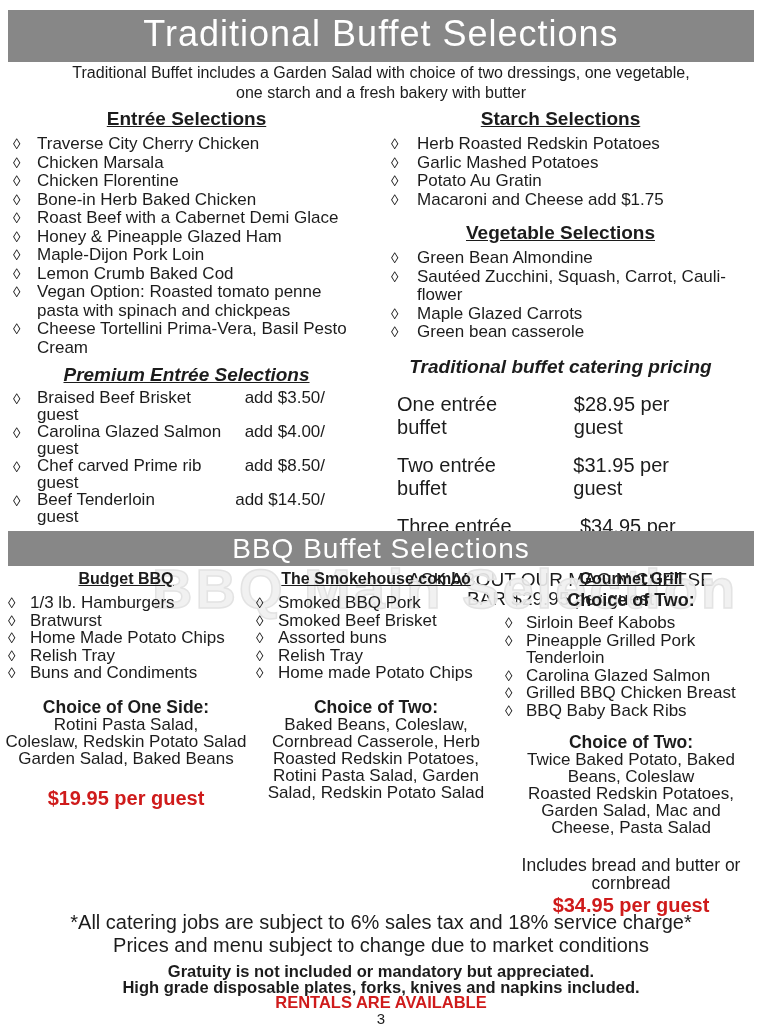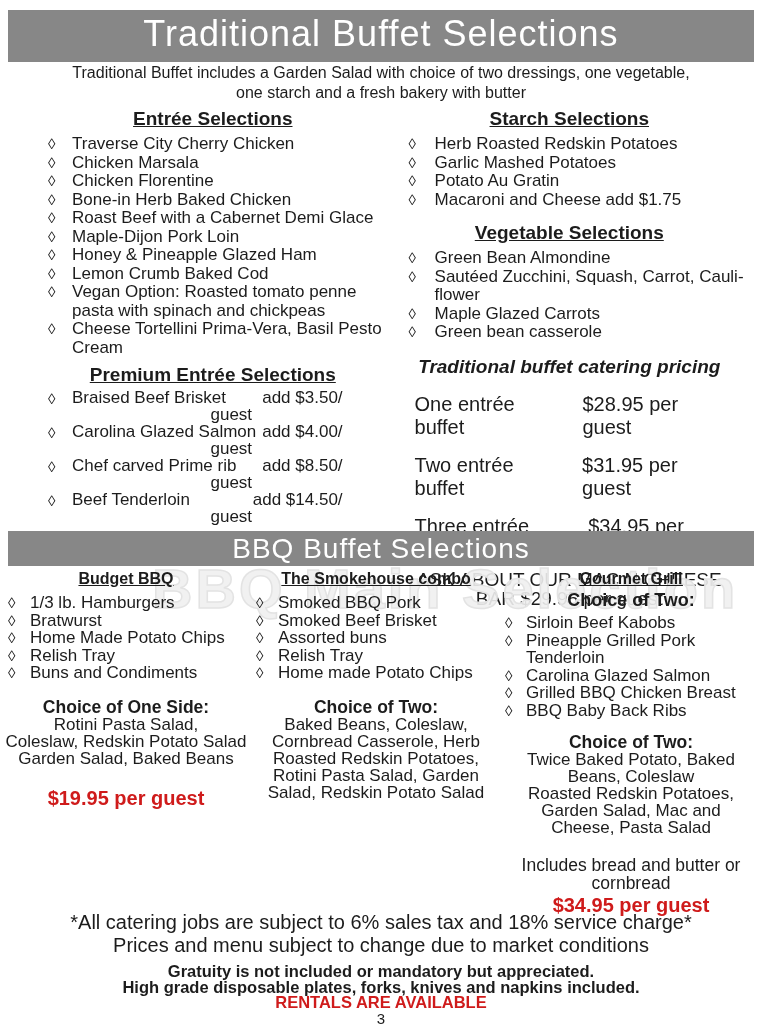--- a/index.html
+++ b/index.html
@@ -18,35 +18,35 @@
     background: #878787; color: #ffffff;
     text-align: center; font-weight: normal;
   }
   .banner1 { top: 10px; height: 52px; font-size: 36px; line-height: 48px; letter-spacing: 1px; }
   .banner2 { top: 531px; height: 35px; font-size: 28px; line-height: 35px; letter-spacing: 1px; z-index: 2; }
   .subtitle {
     position: absolute; top: 63px; left: 30px; right: 30px;
     text-align: center; font-size: 16px; line-height: 1.25;
     white-space: pre-line;
   }
-  .trad-cols { position: absolute; top: 108px; left: 0; right: 14px; display: flex; padding-left: 35px; }
+  .trad-cols { position: absolute; top: 108px; left: 0; right: 14px; display: flex; }
   .trad-left  { width: 380px; }
   .trad-right { width: 382px; }
   .sec-h {
     font-size: 19px; font-weight: bold; text-align: center;
     text-decoration: underline; line-height: 22px;
   }
   ul.menu { list-style: none; font-size: 17px; line-height: 18.5px; margin-top: 5px; }
   ul.menu li { position: relative; padding-left: 37px; white-space: pre-line; }
   ul.menu li::before { content: "\25CA"; position: absolute; left: 13px; font-size: 15px; }
   .trad-right ul.menu li { padding-left: 44px; }
   .trad-right ul.menu li::before { left: 18px; }
 
-  .premium-h { margin-top: 7px; }
-  .premium-list { margin-top: 3px; font-size: 17px; line-height: 17px; text-align: center; }
+  .premium-h { margin-top: 7px; font-style: italic; }
+  .premium-list { margin-top: 3px; font-size: 17px; line-height: 17px; }
   .premium-row { position: relative; padding-left: 37px; }
   .premium-row::before { content: "\25CA"; position: absolute; left: 13px; top: 1px; font-size: 15px; }
   .premium-line1 { display: flex; justify-content: space-between; padding-right: 48px; }
 
   .veg-h { margin-top: 13px; }
   .pricing-h { margin-top: 14px; font-size: 19px; font-weight: bold; font-style: italic; text-align: center; }
   .price-row { display: flex; justify-content: space-between; font-size: 20px; margin: 0 38px 0 24px; padding-top: 15px; gap: 36px; }
   .mac { text-align: center; font-weight: normal; font-size: 19px; line-height: 19px; margin-top: 9px; }
 
   .watermark {
@@ -93,22 +93,22 @@
   <div class="trad-cols">
     <div class="trad-left">
       <div class="sec-h">Entrée Selections</div>
       <ul class="menu">
 
       <li>Traverse City Cherry Chicken</li>
           <li>Chicken Marsala</li>
           <li>Chicken Florentine</li>
           <li>Bone-in Herb Baked Chicken</li>
           <li>Roast Beef with a Cabernet Demi Glace</li>
+          <li>Honey &amp; Pineapple Glazed Ham</li>
           <li>Maple-Dijon Pork Loin</li>
-          <li>Honey &amp; Pineapple Glazed Ham</li>
           <li>Lemon Crumb Baked Cod</li>
           <li>Vegan Option: Roasted tomato penne
 pasta with spinach and chickpeas</li>
           <li>Cheese Tortellini Prima-Vera, Basil Pesto
 Cream</li>
         </ul>
       <div class="sec-h premium-h">Premium Entrée Selections</div>
       <div class="premium-list">
 
           <div class="premium-row">

